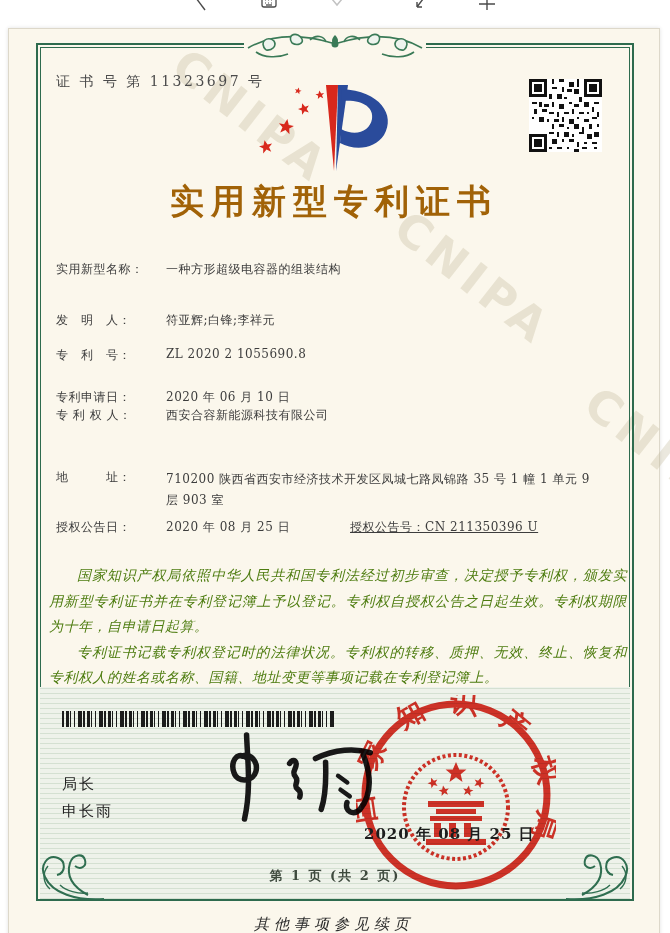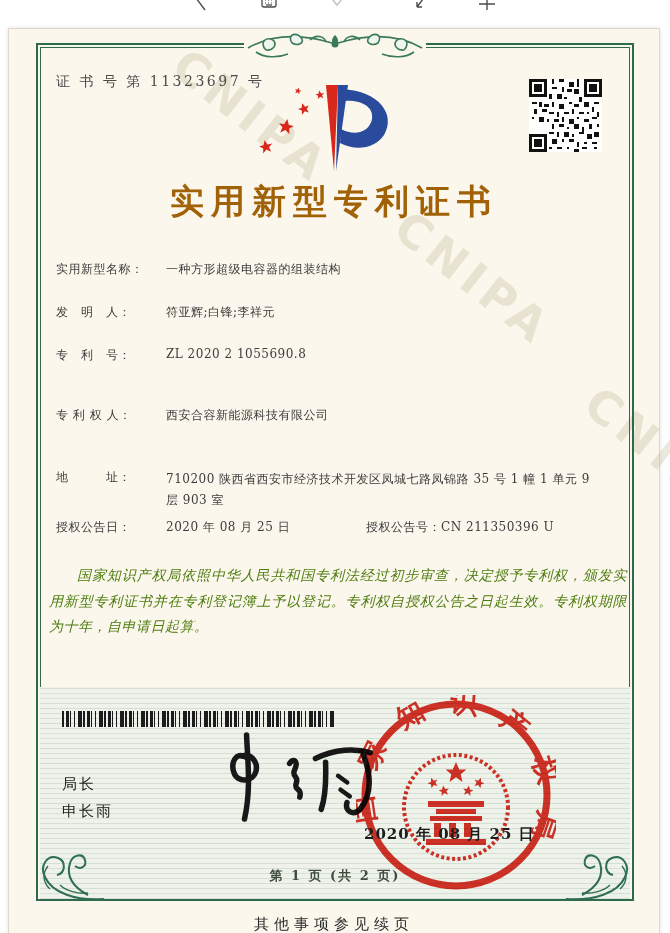--- a/index.html
+++ b/index.html
@@ -39,21 +39,21 @@
   .logo { position:absolute; left:231px; top:52px; z-index:4; }
   .title {
     position:absolute; left:0; right:0; top:150px; z-index:4; text-align:center;
     font-size:34px; font-weight:700; letter-spacing:7px; color:#a16207;
   }
 
   .field-row { position:absolute; left:47px; z-index:4; font-size:12px; color:#3d3d3d; letter-spacing:.5px; }
   .f-label { display:inline-block; width:110px; white-space:nowrap; vertical-align:top; }
   .f-value { vertical-align:top; }
   .f-value.addr { display:inline-block; width:432px; line-height:21px; }
-  .pair2 { position:absolute; left:310px; top:0; white-space:nowrap; }
+  .pair2 { position:absolute; left:294px; top:0; white-space:nowrap;text-decoration:underline; }
 
   .paras {
     position:absolute; left:40px; top:534px; width:578px; z-index:4;
     font-size:14px; line-height:25.5px; color:#4d7c0f; font-style:italic;
     text-align:justify;
   }
   .paras p { text-indent:2em; letter-spacing:.5px; }
 
   
   .panel {
@@ -74,21 +74,21 @@
   .signature { position:absolute; left:178px; top:38px; }
   .seal { position:absolute; left:316px; top:8px; mix-blend-mode:multiply; }
   .seal-date { position:absolute; left:324px; top:138px; font-size:15px; font-weight:700; color:#1d1d1d; letter-spacing:1px; z-index:5; }
   .page-info { position:absolute; left:0; right:0; top:180px; text-align:center; font-size:13px; color:#3e4a3e; letter-spacing:2px;font-weight:bold; }
   .curl { position:absolute; bottom:-6px; }
   .curl.left { left:-4px; }
   .curl.right { right:-4px; transform:scale(-1,1); }
 
   .continuation {
     position:absolute; left:0; right:0; top:886px; z-index:4; text-align:center;
-    font-size:15px; letter-spacing:5px; color:#2b2b2b;
+    font-size:15px; font-style:italic; letter-spacing:5px; color:#2b2b2b;
   }
 </style>
 </head>
 <body>
 
 <div class="screen">
 
   <div class="toolbar">
     <span class="tb-icon" style="left:188px">
       <svg viewBox="0 0 22 22">
@@ -238,41 +238,45 @@
         <use href="#st" transform="translate(58,10) scale(3.6) rotate(14)"></use>
         <use href="#st" transform="translate(80,14) scale(4.6) rotate(-8)"></use>
       </g>
     </svg>
 
     <div class="title">实用新型专利证书</div>
 
     <div class="field-row" style="top:232px">
       <span class="f-label">实用新型名称：</span><span class="f-value">一种方形超级电容器的组装结构</span>
     </div>
-    <div class="field-row" style="top:275px">
+    <div class="field-row" style="top:283px">
       <span class="f-label">发　明　人：</span><span class="f-value">符亚辉;白锋;李祥元</span>
     </div>
     <div class="field-row" style="top:318px">
       <span class="f-label">专　利　号：</span><span class="f-value">ZL 2020 2 1055690.8</span>
+    </div>
+    <div class="field-row" style="top:360px">
+      <span class="f-label">专利申请日：</span><span class="f-value">2020 年 06 月 10 日</span>
     </div>
     <div class="field-row" style="top:378px">
       <span class="f-label">专 利 权 人：</span><span class="f-value">西安合容新能源科技有限公司</span>
     </div>
     <div class="field-row" style="top:440px">
       <span class="f-label">地　　　址：</span><span class="f-value addr">710200 陕西省西安市经济技术开发区凤城七路凤锦路 35 号 1 幢 1 单元 9 层 903 室</span>
     </div>
     <div class="field-row" style="top:490px; width:560px">
       <span class="f-label">授权公告日：</span><span class="f-value">2020 年 08 月 25 日</span>
       <span class="pair2">
         <span>授权公告号：</span><span>CN 211350396 U</span>
       </span>
     </div>
 
     <div class="paras">
       <p>国家知识产权局依照中华人民共和国专利法经过初步审查，决定授予专利权，颁发实用新型专利证书并在专利登记簿上予以登记。专利权自授权公告之日起生效。专利权期限为十年，自申请日起算。</p>
+      <p>专利证书记载专利权登记时的法律状况。专利权的转移、质押、无效、终止、恢复和专利权人的姓名或名称、国籍、地址变更等事项记载在专利登记簿上。</p>
     </div>
 
     <div class="panel">
 
       <svg class="curl left" width="72" height="72" viewBox="0 0 72 72">
         <g id="curl-art" fill="none" stroke="#2f6e50" stroke-width="2">
           <path d="M68,66 C40,68 16,60 9,44 C3,32 12,21 22,25 C30,28 30,40 21,42"></path>
           <path d="M52,62 C37,54 30,43 34,30 C37,21 47,20 49,27 C51,34 44,37 39,33"></path>
           <path d="M14,56 C7,50 6,40 12,33" stroke-width="1.4"></path>
           <path d="M24,52 C30,58 42,61 52,60" stroke-width="1.4"></path>

